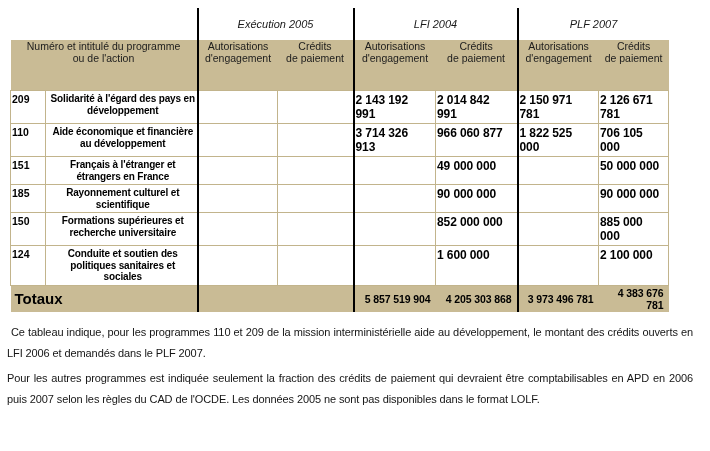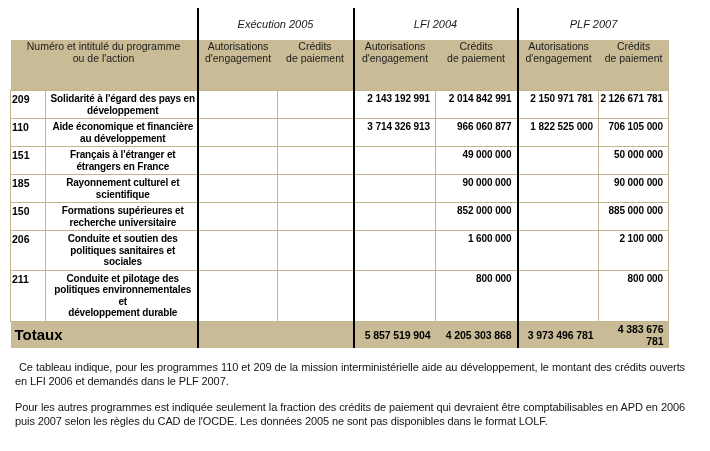--- a/index.html
+++ b/index.html
@@ -14,30 +14,30 @@
   
   .blk{border-left:2px solid #000 !important;}
 
   
   tr.hdr td{background:#c9bb95;font-size:10.5px;font-weight:normal;text-align:center;vertical-align:top;height:48px;white-space:pre-line;line-height:11.5px;color:#1c1c1c;}
 
   
   tbody.data td{border:1px solid #c2b48c;background:#fff;font-weight:bold;vertical-align:top;padding:2px 1px;font-size:10px;}
   tbody.data td.num{font-size:10.5px;}
   tbody.data td.title{text-align:center;padding-left:4px;white-space:pre-line;line-height:11.5px;letter-spacing:-0.15px;font-size:10px;}
-  tbody.data td.val{text-align:right;padding-right:5px;font-size:10px;letter-spacing:-0.1px;}
+  tbody.data td.val{text-align:left;padding-right:5px;font-size:12px;letter-spacing:-0.1px;}
 
   
   tr.tot td{background:#c9bb95;border:none;font-weight:bold;height:19px;vertical-align:middle;font-size:10.5px;}
   tr.tot td.label{text-align:left;padding-left:4px;font-size:15px;}
   tr.tot td.val{text-align:right;padding-right:5px;letter-spacing:-0.1px;}
 
   
   .notes{margin:10px 13px 0 3px;text-align:justify;color:#151515;}
-  .notes p{margin:12px;font-size:11px;line-height:14px;letter-spacing:-0.1px;}
+  .notes p{margin:4px;font-size:11px;line-height:21px;letter-spacing:-0.1px;}
   .notes p.indent{text-indent:4px;}
 </style>
 </head>
 <body>
 
 <div class="page">
 
   <table class="budget">
     <colgroup>
       <col style="width:35px">
@@ -123,41 +123,29 @@
           <td class="title">Formations supérieures et
 recherche universitaire</td>
           <td class="val blk"></td>
           <td class="val"></td>
           <td class="val blk"></td>
           <td class="val">852 000 000</td>
           <td class="val blk"></td>
           <td class="val">885 000 000</td>
         </tr>
         <tr style="height: 28px;">
-          <td class="num">206</td>
+          <td class="num">124</td>
           <td class="title">Conduite et soutien des
 politiques sanitaires et sociales</td>
           <td class="val blk"></td>
           <td class="val"></td>
           <td class="val blk"></td>
           <td class="val">1 600 000</td>
           <td class="val blk"></td>
           <td class="val">2 100 000</td>
-        </tr>
-        <tr style="height: 36px;">
-          <td class="num">211</td>
-          <td class="title">Conduite et pilotage des
-politiques environnementales et
-développement durable</td>
-          <td class="val blk"></td>
-          <td class="val"></td>
-          <td class="val blk"></td>
-          <td class="val">800 000</td>
-          <td class="val blk"></td>
-          <td class="val">800 000</td>
         </tr>
       </tbody>
     <tfoot>
       <tr class="tot">
         <td colspan="2" class="label">Totaux</td>
         <td class="blk val"></td>
         <td class="val"></td>
         <td class="blk val">5 857 519 904</td>
         <td class="val">4 205 303 868</td>
         <td class="blk val">3 973 496 781</td>

